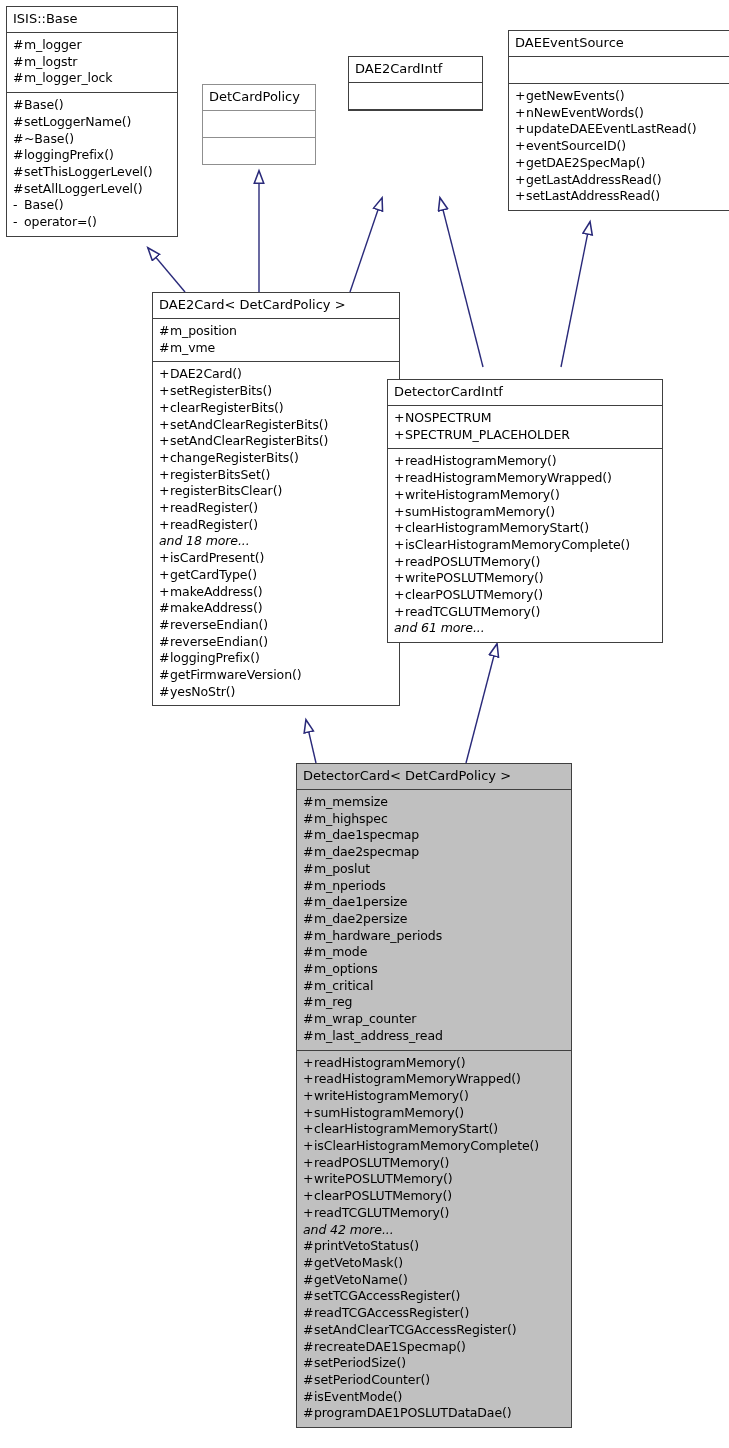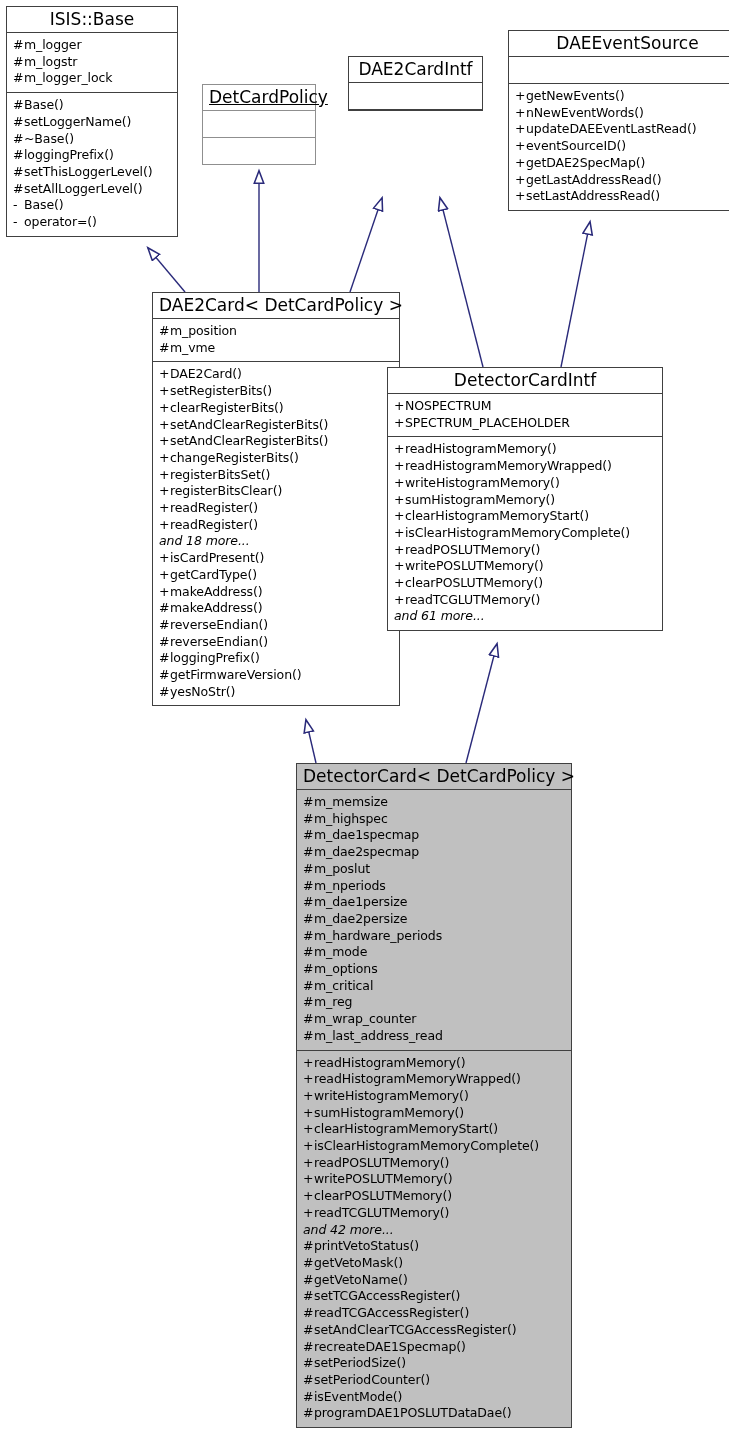--- a/index.html
+++ b/index.html
@@ -29,26 +29,25 @@
     border: 1px solid #404040;
     background: #ffffff;
     z-index: 5;
   }
   .uml-box.gray-fill {
     background: #c0c0c0;
     margin-left: 44px;
   }
   .uml-box.light-border {
     border: 1px solid #8f8f8f;
-    text-decoration: underline;
   }
   .uml-title {
     box-sizing: border-box;
-    text-align: center;
-    font-size: 17px;
+    text-align: left;
+    font-size: 13px;
     color: #000000;
     padding: 5px 6px 6px 6px;
     line-height: 14px;
     white-space: nowrap;
   }
   .sep {
     height: 0;
     border-top: 1px solid #404040;
   }
   .light-border .sep {
@@ -184,21 +183,21 @@
         <div class="member"><span class="vis">+</span><span>makeAddress()</span></div>
         <div class="member"><span class="vis">#</span><span>makeAddress()</span></div>
         <div class="member"><span class="vis">#</span><span>reverseEndian()</span></div>
         <div class="member"><span class="vis">#</span><span>reverseEndian()</span></div>
         <div class="member"><span class="vis">#</span><span>loggingPrefix()</span></div>
         <div class="member"><span class="vis">#</span><span>getFirmwareVersion()</span></div>
         <div class="member"><span class="vis">#</span><span>yesNoStr()</span></div>
       </div>
   </div>
 
-  <div class="uml-box" style="left:387px; top:367px; width:276px;">
+  <div class="uml-box" style="left:387px; top:379px; width:276px;">
     <div class="uml-title">DetectorCardIntf</div>
     <div class="sep"></div>
     <div class="uml-compartment">
         <div class="member"><span class="vis">+</span><span>NOSPECTRUM</span></div>
         <div class="member"><span class="vis">+</span><span>SPECTRUM_PLACEHOLDER</span></div>
       </div>
     <div class="sep"></div>
     <div class="uml-compartment">
         <div class="member"><span class="vis">+</span><span>readHistogramMemory()</span></div>
         <div class="member"><span class="vis">+</span><span>readHistogramMemoryWrapped()</span></div>

